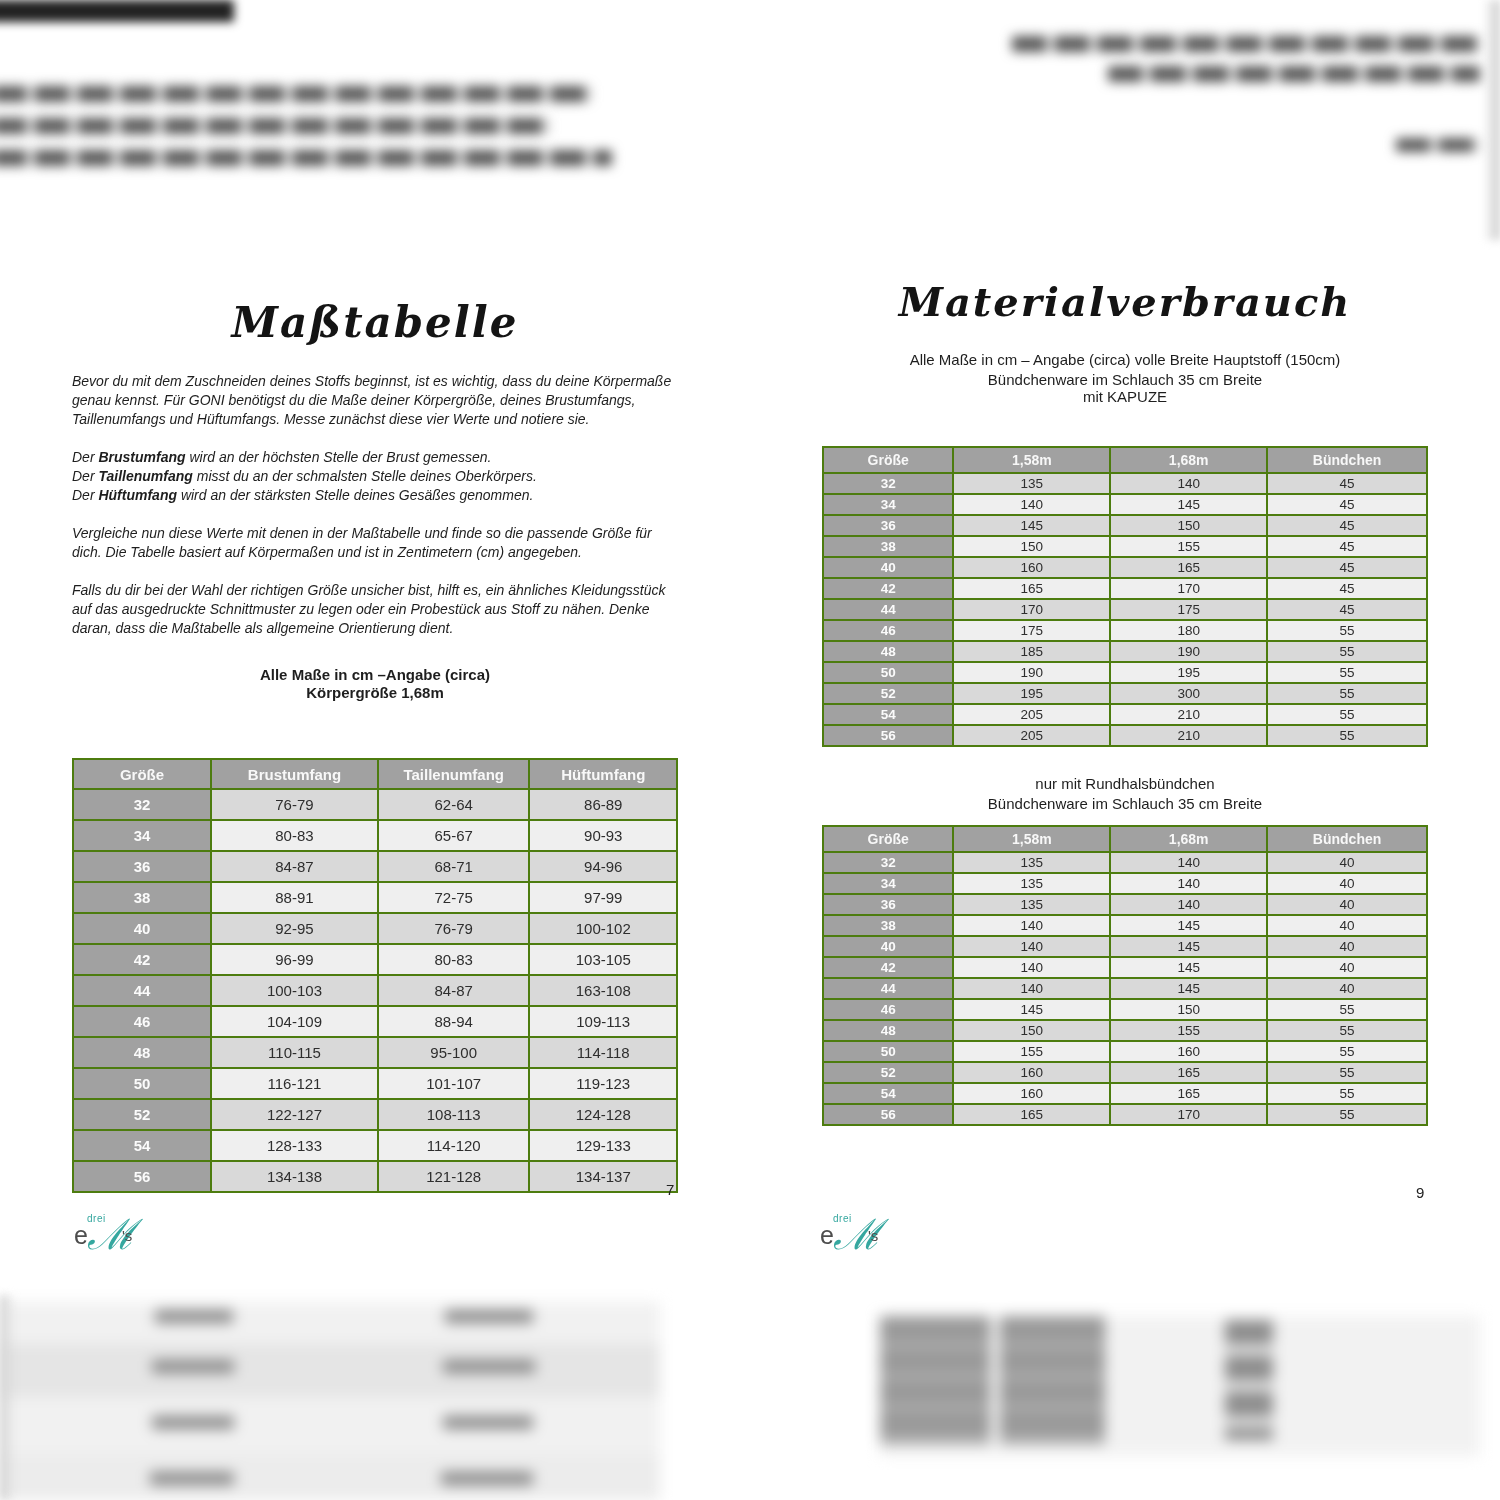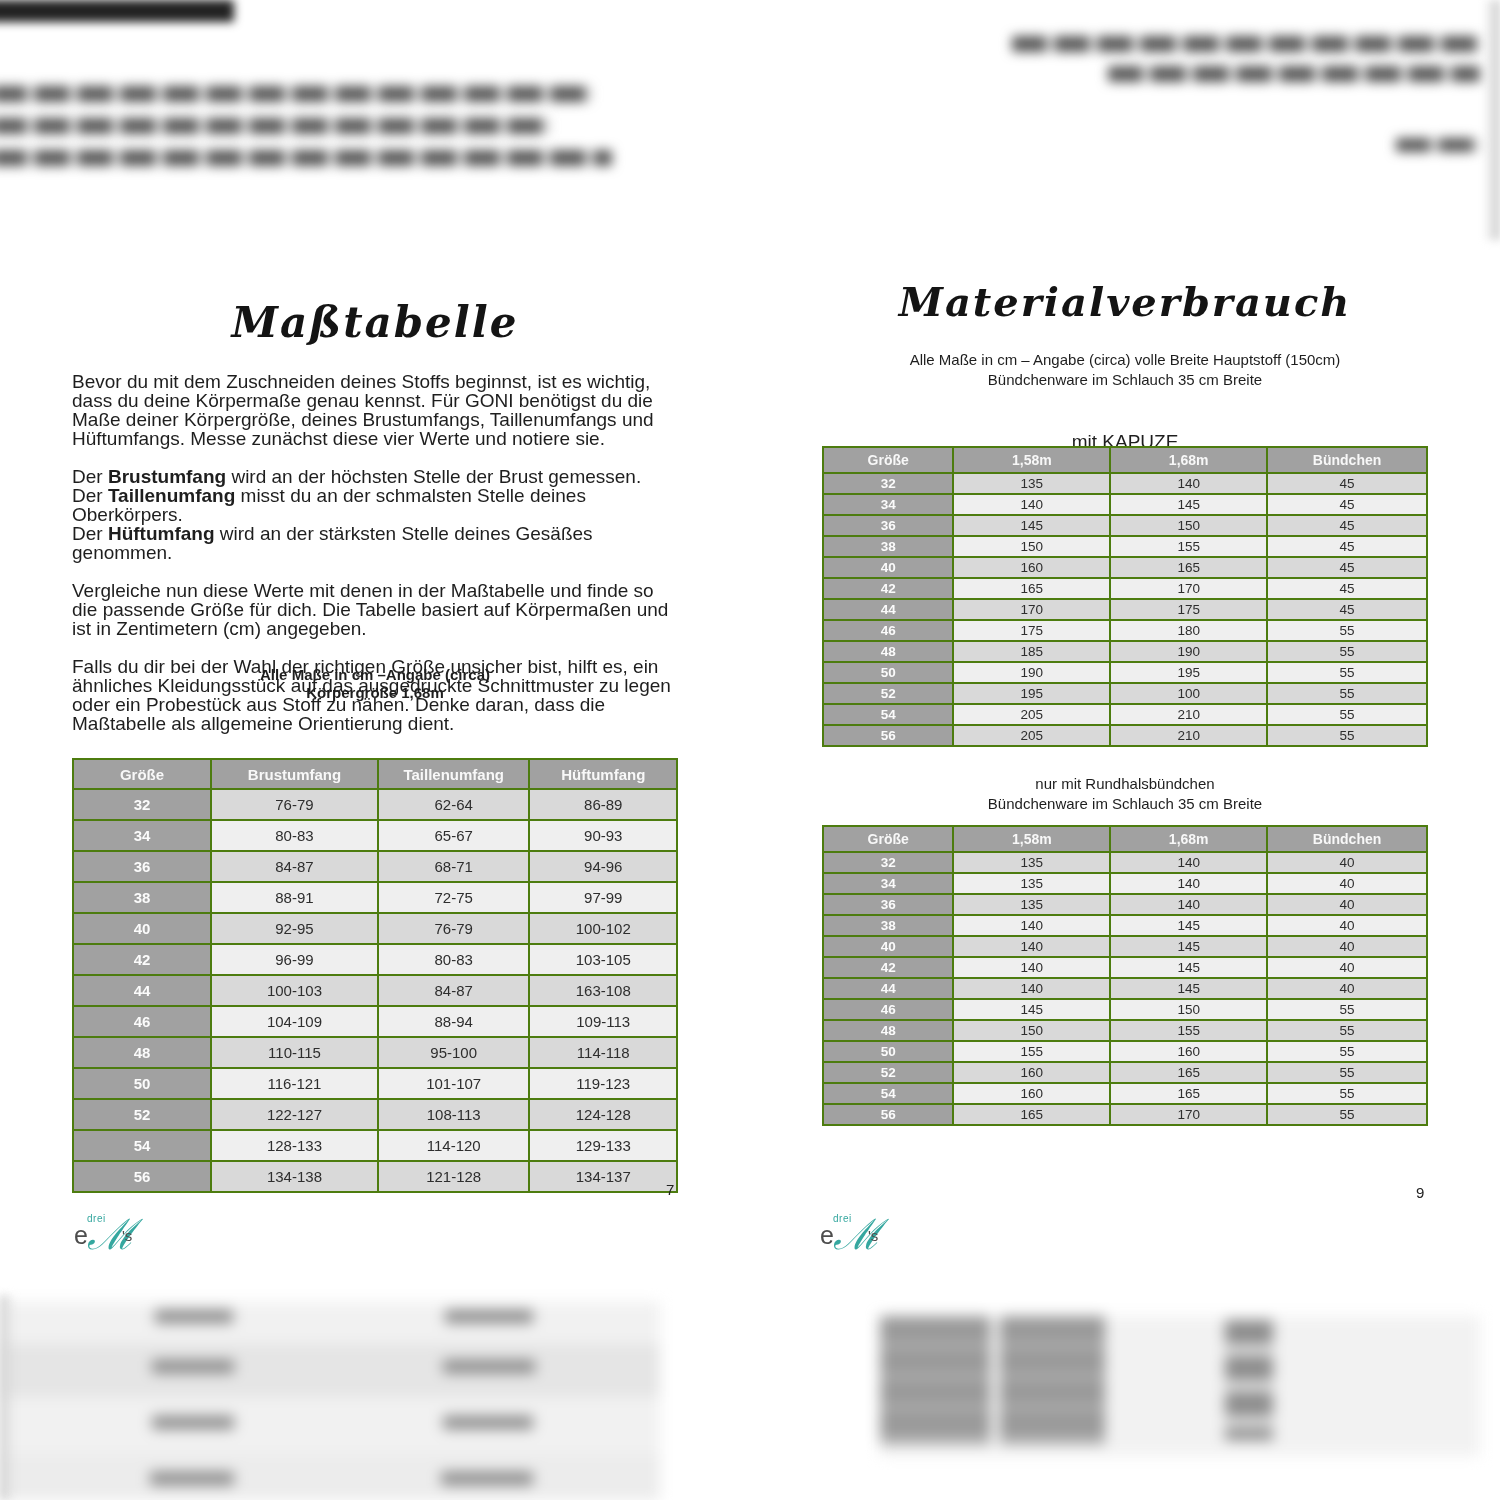--- a/index.html
+++ b/index.html
@@ -14,21 +14,21 @@
   }
   .bsolid{position:absolute;filter:blur(5px);background:#212121;border-radius:2px;}
   .edge{position:absolute;filter:blur(4px);}
 
   
   .col{position:absolute;width:606px;}
   .script-title{
     font-family:"DejaVu Serif", serif;font-style:italic;font-weight:600;
     font-size:42px;letter-spacing:2px;color:#141414;text-align:center;
   }
-  .body-text{font-size:19px;line-height:19px;}
+  .body-text{font-size:14px;line-height:19px;font-style:italic;}
   .body-text p{margin:0 0 19px 0;}
   .center{text-align:center;}
   .bold{font-weight:bold;}
 
   
   table.size-table{
     position:absolute;width:606px;border-collapse:separate;border-spacing:2px;
     table-layout:fixed;background:#4d7c0f;
   }
   table.size-table th{
@@ -206,21 +206,21 @@
 </div>
 
 <div>
   <div class="script-title" style="position:absolute;left:822px;top:278px;width:606px;font-size:40px;">Materialverbrauch</div>
 
   <div class="center" style="position:absolute;left:792px;top:350px;width:666px;font-size:15px;line-height:20px;">
     <div>Alle Maße in cm – Angabe (circa) volle Breite Hauptstoff (150cm)</div>
     <div>Bündchenware im Schlauch 35 cm Breite</div>
   </div>
 
-  <div class="center" style="position:absolute;left:822px;top:431px;width:606px;font-size:19px;">mit KAPUZE</div>
+  <div class="center" style="position:absolute;left:822px;top:388px;width:606px;font-size:15px;">mit KAPUZE</div>
 
   <table class="size-table compact" style="left:822px;top:446px;">
       <thead>
         <tr>
           <th>Größe</th>
           <th>1,58m</th>
           <th>1,68m</th>
           <th>Bündchen</th>
         </tr>
       </thead>
@@ -281,21 +281,21 @@
         </tr>
         <tr>
           <td>50</td>
           <td>190</td>
           <td>195</td>
           <td>55</td>
         </tr>
         <tr>
           <td>52</td>
           <td>195</td>
-          <td>100</td>
+          <td>300</td>
           <td>55</td>
         </tr>
         <tr>
           <td>54</td>
           <td>205</td>
           <td>210</td>
           <td>55</td>
         </tr>
         <tr>
           <td>56</td>

